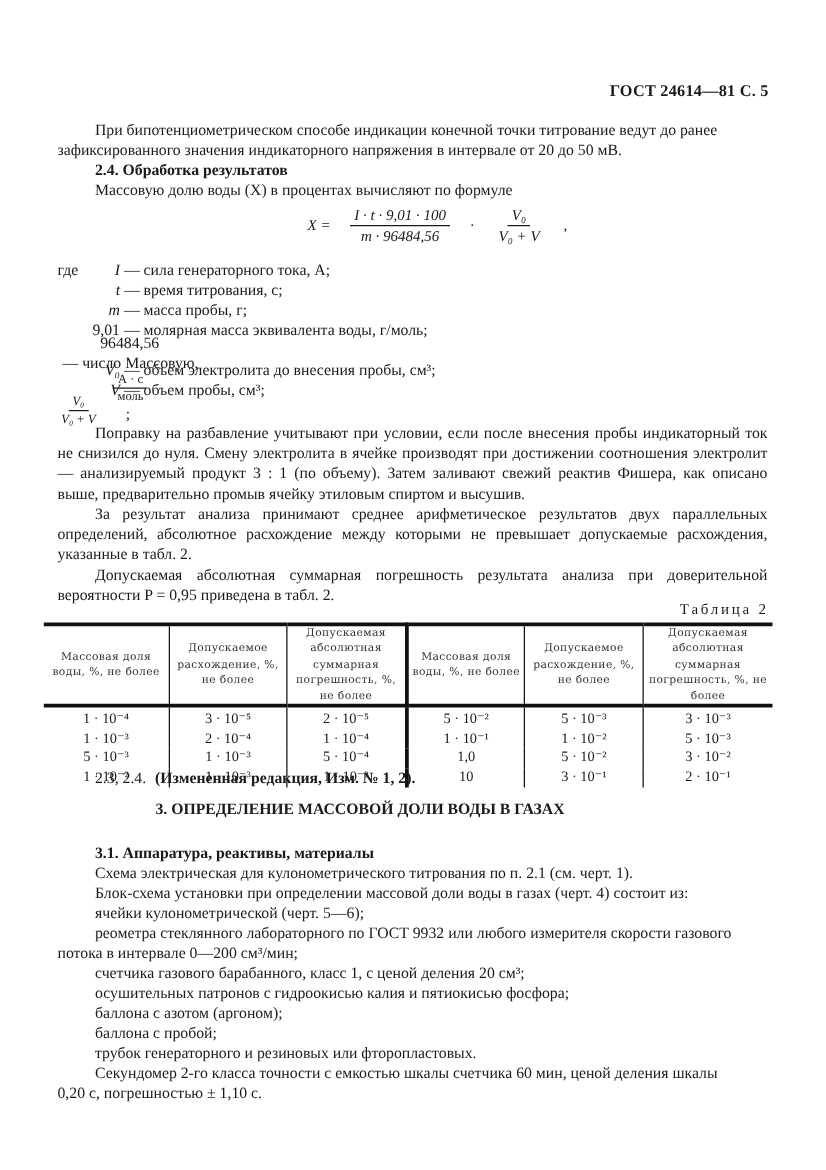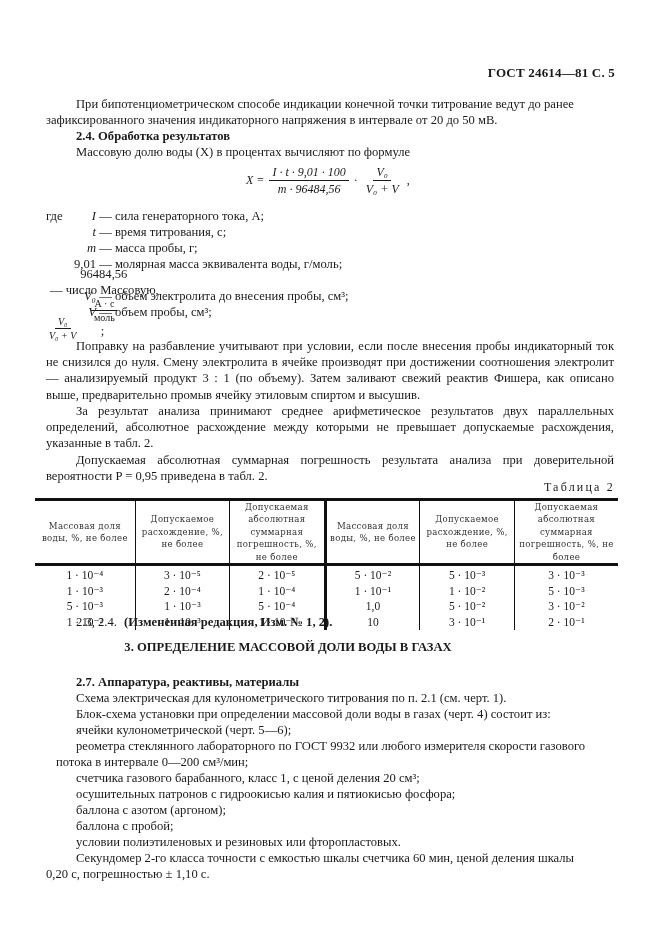--- a/index.html
+++ b/index.html
@@ -13,21 +13,21 @@
     font-weight: bold; font-size: 13px; letter-spacing: 0.2px;
   }
   .para { position: absolute; left: 46px; width: 568px; line-height: 16.2px; text-align: justify; }
   .indent { text-indent: 30px; }
   .bold { font-weight: bold; }
   .line { position: absolute; white-space: nowrap; line-height: 16px; }
   i.v { font-style: italic; }
 
   
   .formula { position: absolute; left: 246px; top: 165px; display: flex; align-items: center; font-size: 12px; }
-  .frac { display: inline-flex; flex-direction: column; align-items: center; margin: 0 5px; }
+  .frac { display: inline-flex; flex-direction: column; align-items: center; margin: 0 16px; }
   .frac .num { padding: 0 3px 1px 3px; border-bottom: 1px solid #1a1a1a; line-height: 14px; }
   .frac .den { padding: 1px 3px 0 3px; line-height: 14px; }
   .small-frac { font-size: 10px; }
   .small-frac .num, .small-frac .den { line-height: 11px; }
 
   
   .def { position: absolute; line-height: 16px; white-space: nowrap; }
   .def .sym { display: inline-block; text-align: right; }
 
   
@@ -169,25 +169,25 @@
     </tr>
   </tbody>
 </table>
 
 <div class="line" style="left:76px; top:614px;">
   <span>2.3, 2.4.</span>
   <span class="bold" style="margin-left:4px;">(Измененная редакция, Изм. № 1, 2).</span>
 </div>
 
 <div class="section-title">3. ОПРЕДЕЛЕНИЕ МАССОВОЙ ДОЛИ ВОДЫ В ГАЗАХ</div>
-<div class="line bold" style="left:76px; top:674px;">2.7. Аппаратура, реактивы, материалы</div>
+<div class="line bold" style="left:76px; top:674px;">3.1. Аппаратура, реактивы, материалы</div>
 <div class="line" style="left:76px; top:690px;">Схема электрическая для кулонометрического титрования по п. 2.1 (см. черт. 1).</div>
 <div class="line" style="left:76px; top:706px;">Блок-схема установки при определении массовой доли воды в газах (черт. 4) состоит из:</div>
 <div class="line" style="left:76px; top:722px;">ячейки кулонометрической (черт. 5—6);</div>
 <div class="line" style="left:76px; top:738px;">реометра стеклянного лабораторного по ГОСТ 9932 или любого измерителя скорости газового</div>
-<div class="line" style="left:46px; top:754px;margin-left:10px;">потока в интервале 0—200 см³/мин;</div>
+<div class="line" style="left:46px; top:754px;">потока в интервале 0—200 см³/мин;</div>
 <div class="line" style="left:76px; top:770px;">счетчика газового барабанного, класс 1, с ценой деления 20 см³;</div>
 <div class="line" style="left:76px; top:786px;">осушительных патронов с гидроокисью калия и пятиокисью фосфора;</div>
 <div class="line" style="left:76px; top:802px;">баллона с азотом (аргоном);</div>
 <div class="line" style="left:76px; top:818px;">баллона с пробой;</div>
-<div class="line" style="left:76px; top:834px;">условии полиэтиленовых и резиновых или фторопластовых.</div>
+<div class="line" style="left:76px; top:834px;">трубок генераторного и резиновых или фторопластовых.</div>
 <div class="line" style="left:76px; top:850px;">Секундомер 2-го класса точности с емкостью шкалы счетчика 60 мин, ценой деления шкалы</div>
 <div class="line" style="left:46px; top:866px;">0,20 с, погрешностью ± 1,10 с.</div>
 
 </body></html>

